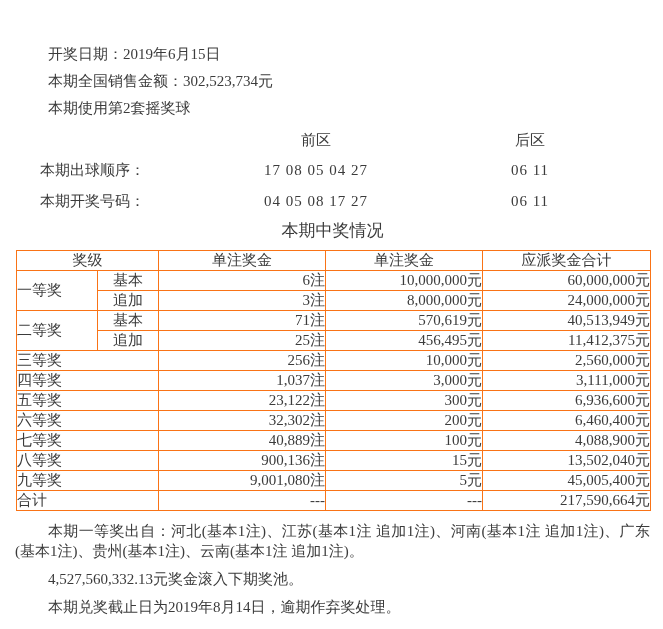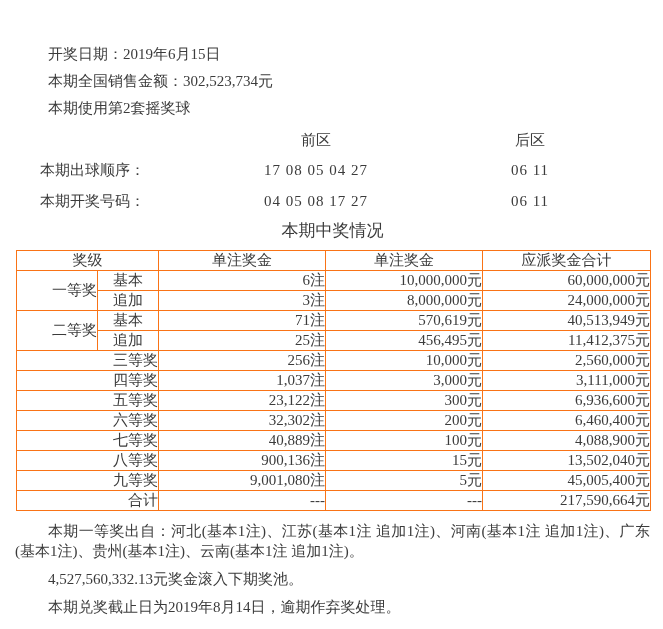--- a/index.html
+++ b/index.html
@@ -51,21 +51,21 @@
   }
   table.prize td {
     border: 1px solid #f97316;
     height: 19.4px;
     line-height: 19px;
     padding: 0;
     overflow: hidden;
     white-space: nowrap;
   }
   td.c-head { text-align: center; }
-  td.c-lvl  { text-align: right; }
+  td.c-lvl  { text-align: left; }
   td.c-sub  { text-align: center; }
   td.c-num  { text-align: right; padding-right: 8px; }
   
   .note {
     line-height: 20px;
     text-indent: 33px;
     margin-top: 8px;
     text-align: justify;
   }
   .note-first { margin-top: 10px; }

